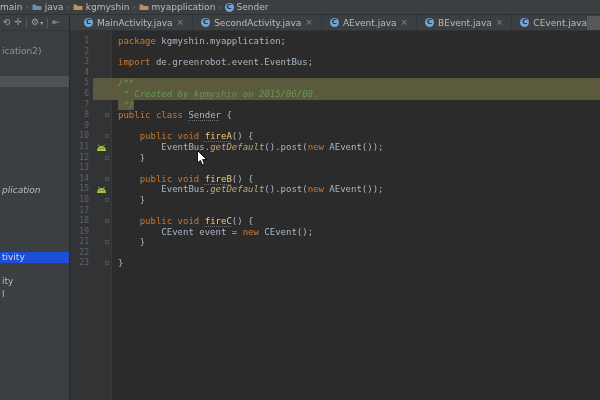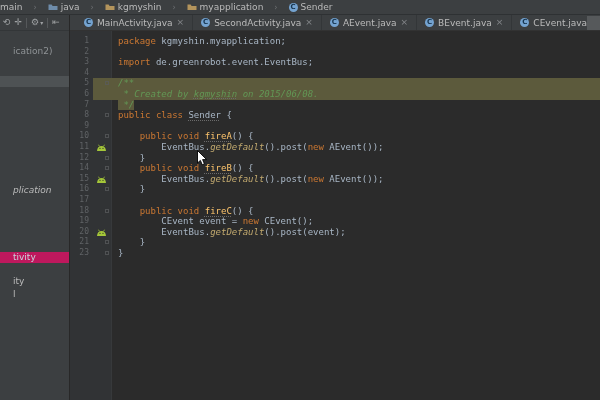--- a/index.html
+++ b/index.html
@@ -3,38 +3,38 @@
 <meta charset="utf-8">
 <style>
   * { margin:0; padding:0; box-sizing:border-box; }
   html,body { background:#1e1e1e; }
   .app { position:relative; width:600px; height:400px; overflow:hidden;
          background:#2B2B2B; font-family:"DejaVu Sans", sans-serif; }
 
   
   .breadcrumb-bar { position:absolute; left:0; top:0; width:600px; height:15px;
     background:#3C3F41; border-bottom:1px solid #2e3133; display:flex;
-    align-items:center; font-size:9px; color:#BBBBBB;gap:8px; }
+    align-items:center; font-size:9px; color:#BBBBBB; }
   .bc-item { display:flex; align-items:center; gap:3px; padding:0 3px; cursor:default; }
   .bc-item:first-child { margin-left:-3px; }
   .bc-sep { color:#6e7173; font-size:8px; }
 
   
   .project-panel { position:absolute; left:0; top:15px; width:70px; bottom:0;
     background:#3C3F41; border-right:1px solid #282828; }
   .panel-toolbar { height:16px; display:flex; align-items:center; gap:4px;
     padding:0 3px; color:#9DA0A2; font-size:9px; border-bottom:1px solid #333638; }
   .tb-icon { display:flex; align-items:center; line-height:9px; font-size:9px; }
   .tb-caret { font-size:6px; margin-left:1px; }
   .tb-divider { width:1px; height:10px; background:#55585A; }
   .tree-row { position:absolute; left:0; right:0; height:11px; line-height:11px;
-    font-size:9px; color:#BBBBBB; padding-left:13px; white-space:nowrap; overflow:hidden; }
+    font-size:9px; color:#BBBBBB; padding-left:2px; white-space:nowrap; overflow:hidden; }
   .tree-row.root { color:#8F9396; }
   .tree-row.hover { background:#4E5254; }
-  .tree-row.selected { background:#be185d; color:#C8D2DC; }
+  .tree-row.selected { background:#1d4ed8; color:#C8D2DC; }
 
   
   .tab-bar { position:absolute; left:70px; right:0; top:15px; height:16px;
     background:#3C3F41; border-bottom:1px solid #323232; display:flex;
     padding-left:6px; align-items:stretch; }
   .tab { display:flex; align-items:center; gap:4px; padding:0 8px;
     border-right:1px solid #333638; font-size:9px; color:#BBBBBB; cursor:default; }
   .tab-close { color:#84878A; font-size:9px; line-height:9px; }
   .tab-overflow { position:absolute; right:0; top:1px; width:13px; height:14px;
     background:#56595B; }
@@ -228,20 +228,25 @@
           <span class="ln-code"><span class="tk-p">        EventBus.</span><span class="tk-i">getDefault</span><span class="tk-p">().post(</span><span class="tk-k">new</span><span class="tk-p"> AEvent());</span></span>
         </div>
         <div class="ln-row">
           <span class="ln-num">12</span>
           <span class="ln-annot">
             <span class="fold"></span>
           </span>
           <span class="ln-code"><span class="tk-p">    }</span></span>
         </div>
         <div class="ln-row">
+          <span class="ln-num">13</span>
+          <span class="ln-annot"></span>
+          <span class="ln-code"></span>
+        </div>
+        <div class="ln-row">
           <span class="ln-num">14</span>
           <span class="ln-annot">
             <span class="fold"></span>
           </span>
           <span class="ln-code"><span class="tk-p">    </span><span class="tk-k">public void </span><span class="tk-m">fireB</span><span class="tk-p">() {</span></span>
         </div>
         <div class="ln-row">
           <span class="ln-num">15</span>
           <span class="ln-annot">
             <svg width="11" height="8" viewBox="0 0 11 8" class="g-icon">
@@ -272,38 +277,30 @@
             <span class="fold"></span>
           </span>
           <span class="ln-code"><span class="tk-p">    </span><span class="tk-k">public void </span><span class="tk-m">fireC</span><span class="tk-p">() {</span></span>
         </div>
         <div class="ln-row">
           <span class="ln-num">19</span>
           <span class="ln-annot"></span>
           <span class="ln-code"><span class="tk-p">        CEvent event = </span><span class="tk-k">new</span><span class="tk-p"> CEvent();</span></span>
         </div>
         <div class="ln-row">
-          <span class="ln-num">20</span>
-          <span class="ln-annot">
-            <svg width="11" height="8" viewBox="0 0 11 8" class="g-icon">
-     <path d="M1,7 C1,3.9 3,2 5.5,2 C8,2 10,3.9 10,7 Z" fill="#A4C639"></path>
-     <line x1="3.4" y1="2.3" x2="2.5" y2="0.7" stroke="#A4C639" stroke-width="0.8"></line>
-     <line x1="7.6" y1="2.3" x2="8.5" y2="0.7" stroke="#A4C639" stroke-width="0.8"></line>
-     <circle cx="4" cy="4.3" r="0.6" fill="#2B2B2B"></circle>
-     <circle cx="7" cy="4.3" r="0.6" fill="#2B2B2B"></circle>
-            </svg>
-          </span>
-          <span class="ln-code"><span class="tk-p">        EventBus.</span><span class="tk-i">getDefault</span><span class="tk-p">().post(event);</span></span>
-        </div>
-        <div class="ln-row">
           <span class="ln-num">21</span>
           <span class="ln-annot">
             <span class="fold"></span>
           </span>
           <span class="ln-code"><span class="tk-p">    }</span></span>
+        </div>
+        <div class="ln-row">
+          <span class="ln-num">22</span>
+          <span class="ln-annot"></span>
+          <span class="ln-code"></span>
         </div>
         <div class="ln-row">
           <span class="ln-num">23</span>
           <span class="ln-annot">
             <span class="fold"></span>
           </span>
           <span class="ln-code"><span class="tk-p">}</span></span>
         </div>
       </div>
   </div>

